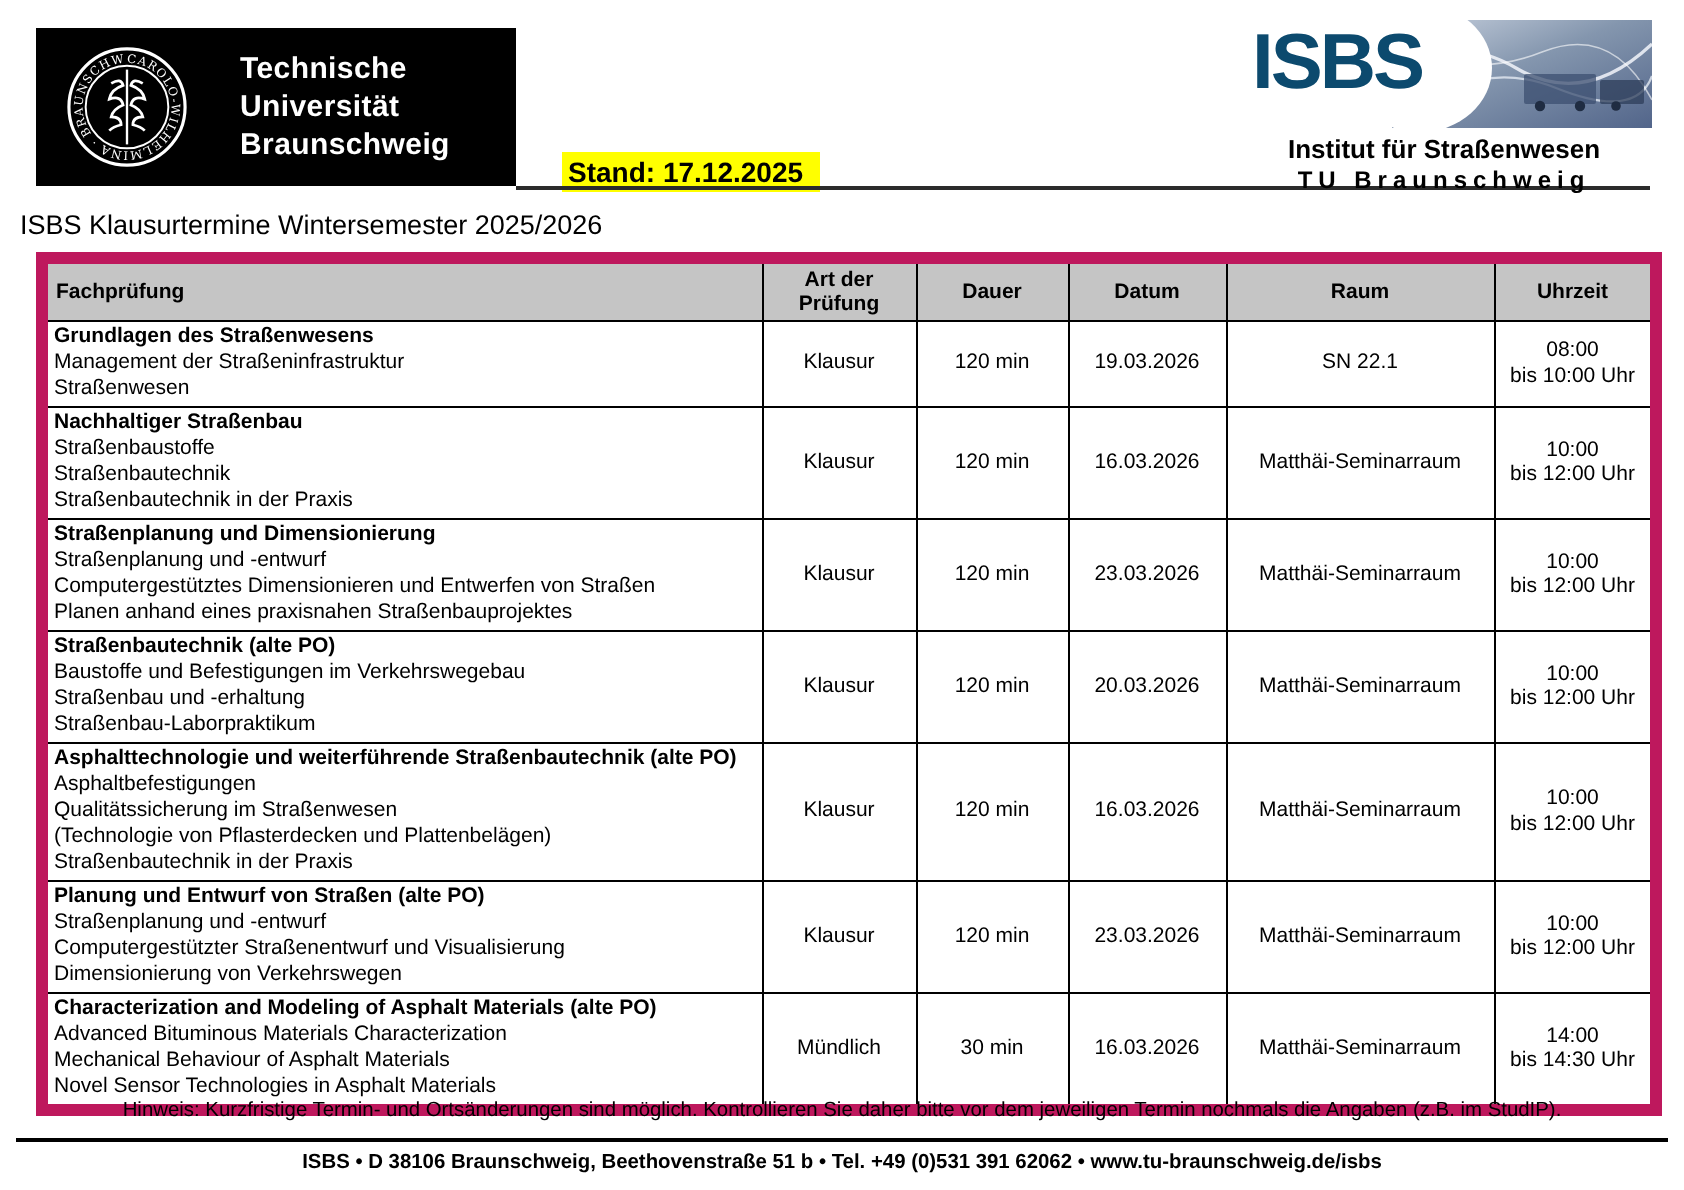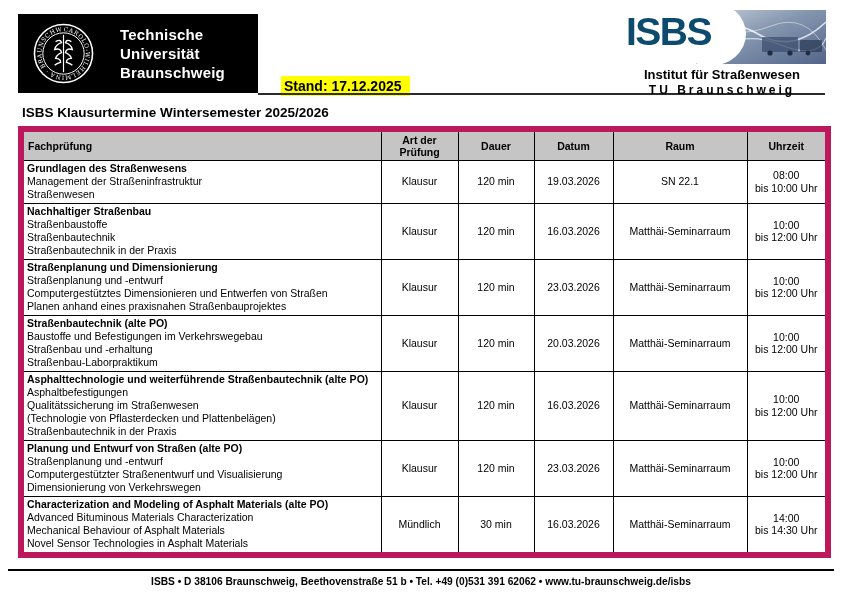--- a/index.html
+++ b/index.html
@@ -21,21 +21,21 @@
 
   
   .isbs { position:absolute; left:618px; top:6px; width:208px; height:90px; }
   .isbs-photo { position:absolute; left:78px; top:4px; width:130px; height:54px; z-index:1; }
   .isbs-ellipse { position:absolute; left:56px; top:-4px; width:72px; height:64px; background:#fff; border-radius:50%; z-index:2; }
   .isbs-acronym { position:absolute; left:8px; top:4px; z-index:3; font-size:39px; font-weight:bold; letter-spacing:-1.5px; color:#0c4a6e; }
   .isbs-line1 { position:absolute; top:61px; width:100%; text-align:center; font-weight:bold; font-size:13px; z-index:3; }
   .isbs-line2 { position:absolute; top:77px; width:100%; text-align:center; font-weight:bold; font-size:12px; letter-spacing:3px; z-index:3; }
 
   
-  .title { position:absolute; left:22px; top:105px; font-size:13.5px; font-weight:bold; }
+  .title { position:absolute; left:10px; top:105px; font-size:13.5px; font-weight:normal; }
 
   
   .exam-table {
     position:absolute; left:18px; top:126px; width:807px;
     border-collapse:collapse; table-layout:fixed; font-size:10.5px;
     border:6px solid #be185d;
   }
   .exam-table th, .exam-table td { border:1px solid #000; }
   .exam-table thead th {
     background:#c5c5c5; font-weight:bold; height:31px; vertical-align:middle;
@@ -240,16 +240,17 @@
         <td class="c">16.03.2026</td>
         <td class="c">Matthäi-Seminarraum</td>
         <td class="c">
           <div>14:00</div>
           <div>bis 14:30 Uhr</div>
         </td>
       </tr>
     </tbody>
   </table>
 
+  <div class="hinweis">Hinweis: Kurzfristige Termin- und Ortsänderungen sind möglich. Kontrollieren Sie daher bitte vor dem jeweiligen Termin nochmals die Angaben (z.B. im StudIP).</div>
   <div class="footer-rule"></div>
   <div class="address">ISBS • D 38106 Braunschweig, Beethovenstraße 51 b • Tel. +49 (0)531 391 62062 • www.tu-braunschweig.de/isbs</div>
 
 </div>
 
 </body></html>

